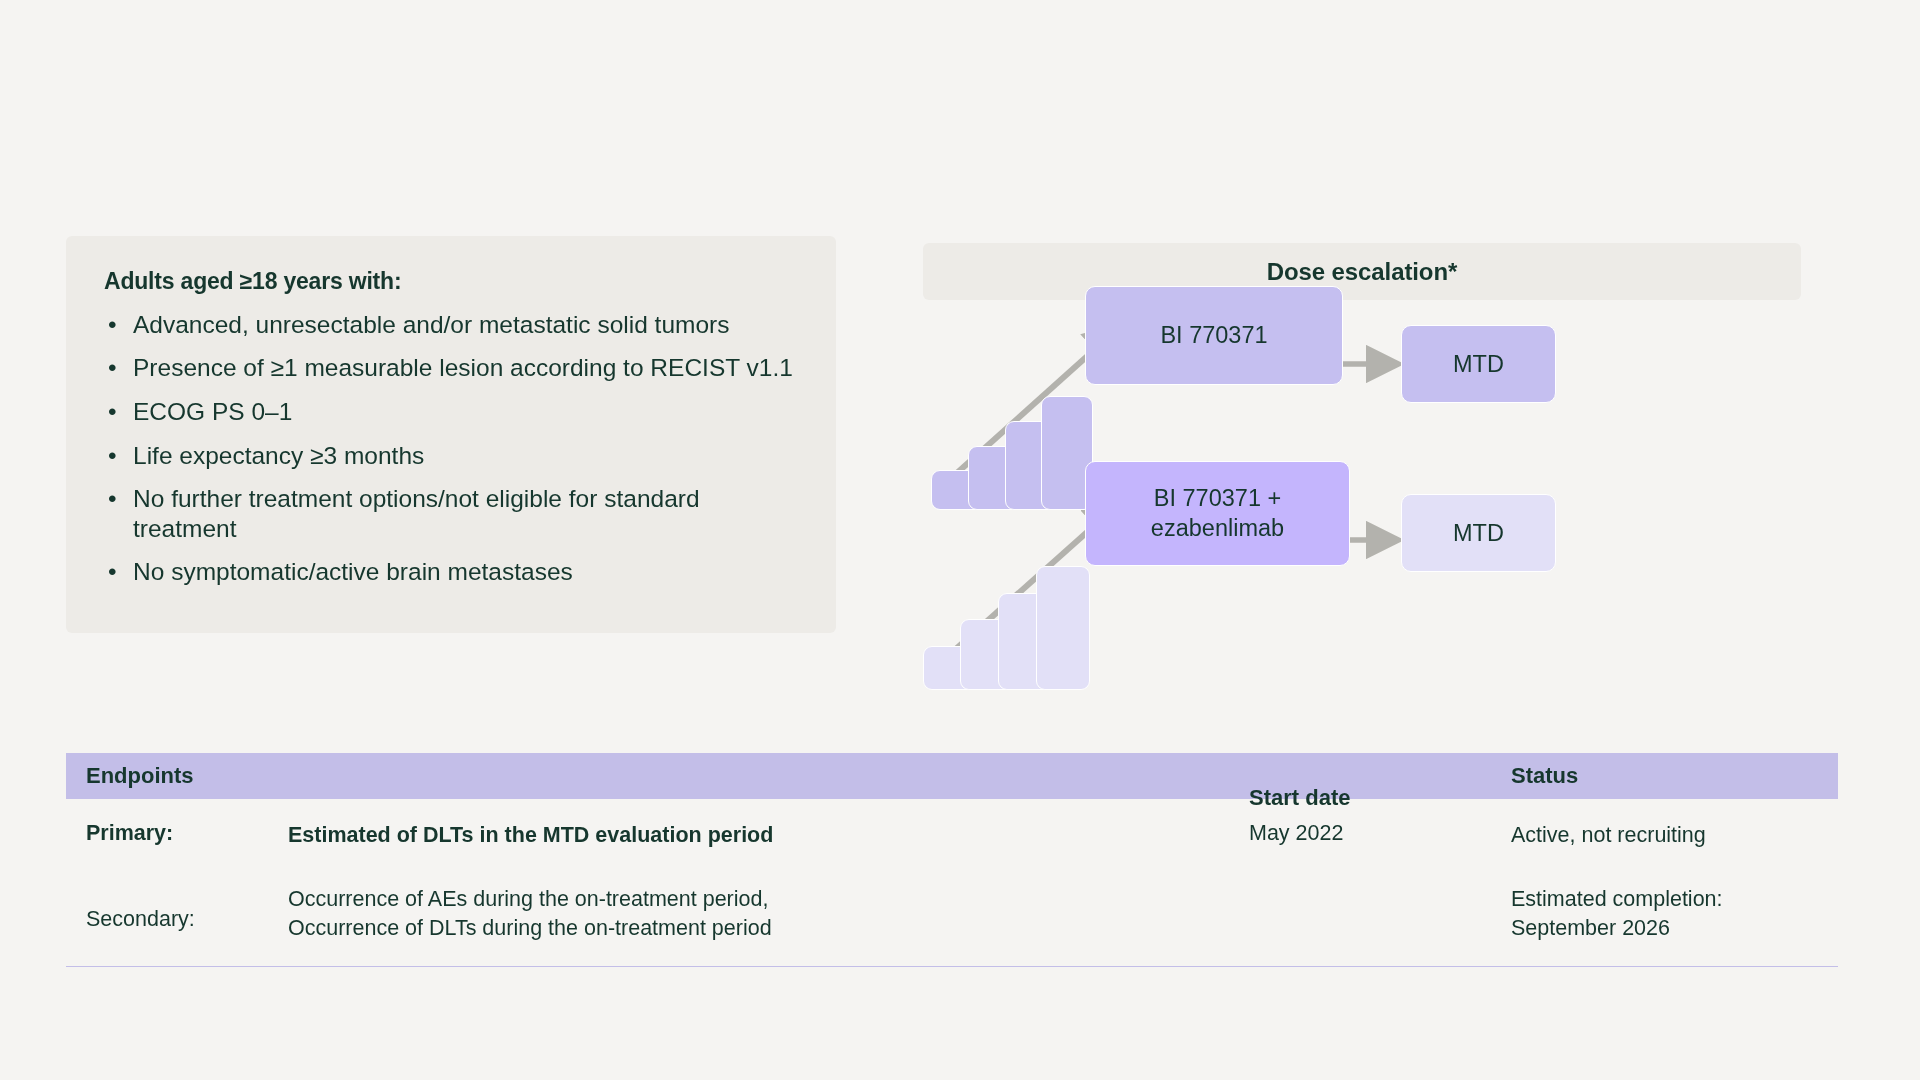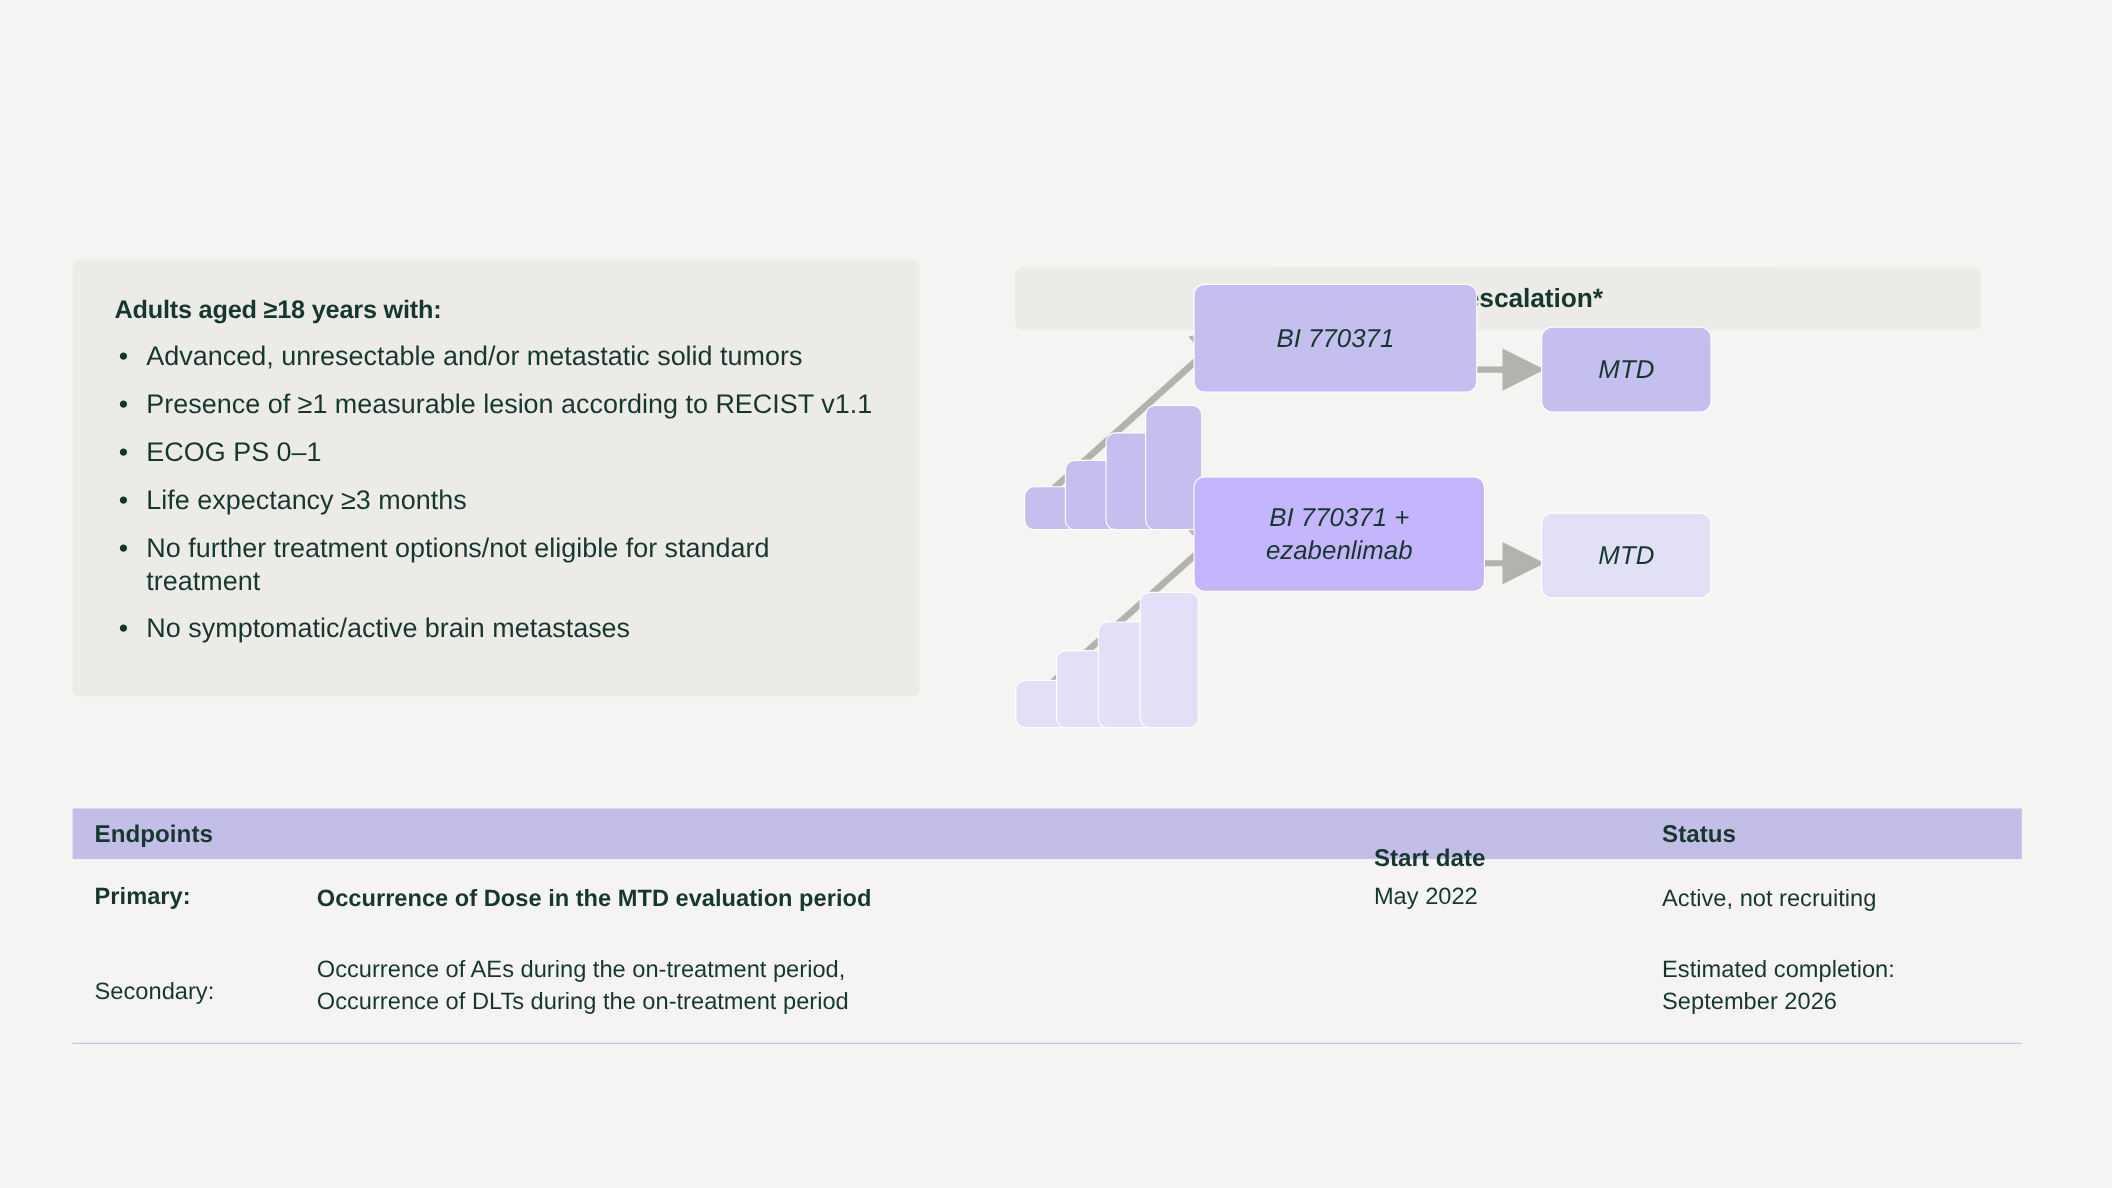--- a/index.html
+++ b/index.html
@@ -33,42 +33,42 @@
   }
 
   
   .dose-header{
     position:absolute;left:923px;top:243px;width:878px;height:57px;
     background:#edebe7;border-radius:6px;
     display:flex;align-items:center;justify-content:center;
   }
   .dose-header-text{font-size:24px;font-weight:bold;color:#16372e;letter-spacing:-0.1px;}
 
-  .diagram{position:absolute;left:923px;top:288px;width:880px;height:420px;font-style:italic;}
+  .diagram{position:absolute;left:923px;top:316px;width:880px;height:420px;}
 
   .step{position:absolute;border-radius:9px;border:1.5px solid #ffffff;box-sizing:border-box;}
 
   .drug-box{
     position:absolute;border-radius:10px;border:1.5px solid #ffffff;
     display:flex;align-items:center;justify-content:center;text-align:center;
     box-sizing:border-box;
   }
   .drug-box span{font-size:23.5px;line-height:1.26;color:#16372e;}
 
   .mtd-box{
     position:absolute;border-radius:10px;border:1.5px solid #ffffff;
     display:flex;align-items:center;justify-content:center;box-sizing:border-box;
   }
   .mtd-box span{font-size:23.5px;color:#16372e;}
 
   .arrow-svg{position:absolute;left:0;top:0;width:880px;height:420px;overflow:visible;pointer-events:none;}
 
   
   .endpoints{
-    position:absolute;left:66px;top:735px;width:1772px;
+    position:absolute;left:66px;top:753px;width:1772px;
   }
   .ep-head{
     height:46px;background:#c3bee8;display:flex;align-items:center;
   }
   .ep-head .c{font-size:22px;font-weight:bold;color:#16372e;}
   .col-ep{width:1183px;padding-left:20px;box-sizing:border-box;}
   .col-sd{width:262px;box-sizing:border-box;margin-top:44px;}
   .col-st{width:307px;box-sizing:border-box;}
 
   .ep-row{display:flex;align-items:flex-start;}
@@ -175,21 +175,21 @@
   <div class="endpoints">
 
     <div class="ep-head">
       <div class="c col-ep">Endpoints</div>
       <div class="c col-sd">Start date</div>
       <div class="c col-st">Status</div>
     </div>
 
     <div class="ep-row ep-row-primary">
       <div class="cell ep-label bold">Primary:</div>
-      <div class="cell ep-desc bold">Occurrence of Dose in the MTD evaluation period</div>
+      <div class="cell ep-desc bold">Estimated of DLTs in the MTD evaluation period</div>
       <div class="cell ep-date">May 2022</div>
       <div class="cell ep-status">Active, not recruiting</div>
     </div>
 
     <div class="ep-row ep-row-secondary">
       <div class="cell ep-label" style="padding-top:22px;">Secondary:</div>
       <div class="cell ep-desc">
         <span class="nowrap-line">Occurrence of AEs during the on-treatment period,</span>
         <span class="nowrap-line">Occurrence of DLTs during the on-treatment period</span>
       </div>

